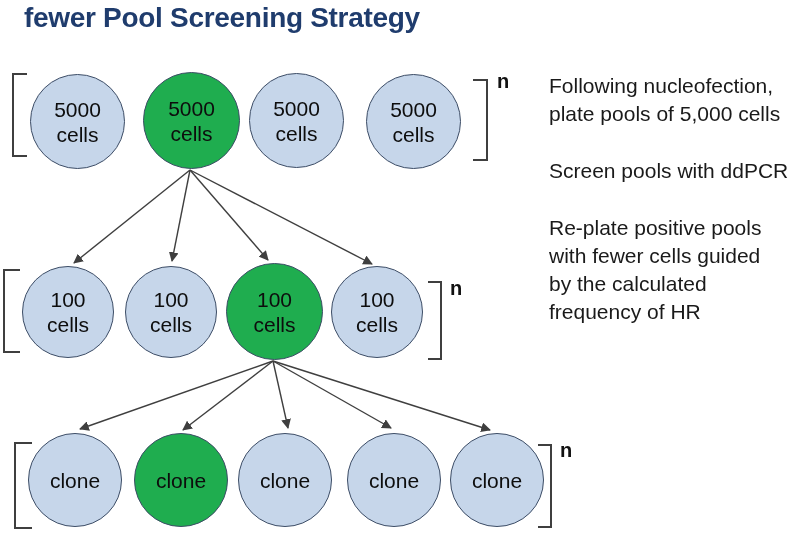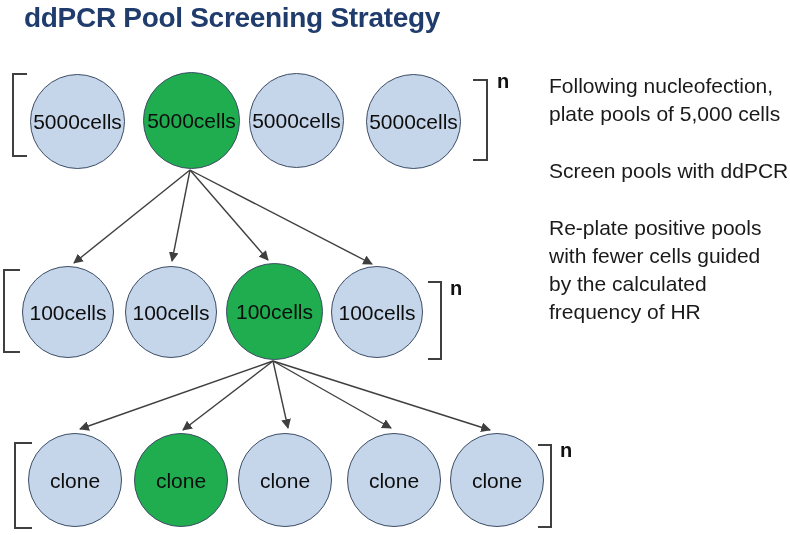--- a/index.html
+++ b/index.html
@@ -8,21 +8,21 @@
     font-family:"Liberation Sans",sans-serif;overflow:hidden;
   }
   .title{
     position:absolute;left:24px;top:2px;margin:0;
     font-size:28px;font-weight:700;letter-spacing:-0.3px;
     color:var(--title-blue,#1f3c6d);
   }
   .pool{
     position:absolute;border-radius:50%;
     border:1.6px solid var(--circle-border,#3d4d66);
-    display:flex;flex-direction:row;align-items:center;justify-content:center;
+    display:flex;flex-direction:column;align-items:center;justify-content:center;
     text-align:center;font-size:21px;line-height:25px;color:#0d0d0d;
     box-sizing:border-box;
   }
   .pool.negative{background:var(--pool-blue,#c6d6ea);}
   .pool.positive{background:var(--positive-green,#1fad4f);}
   .bracket{position:absolute;border:2px solid var(--arrow-gray,#3f3f3f);box-sizing:border-box;}
   .bracket.left{border-right:0;}
   .bracket.right{border-left:0;}
   .n-label{position:absolute;font-size:20px;font-weight:600;color:#111;}
   .arrows{position:absolute;left:0;top:0;pointer-events:none;}
@@ -31,21 +31,21 @@
   .note{
     position:absolute;left:549px;width:245px;
     font-size:21px;line-height:28px;color:var(--note-text,#1a1a1a);
   }
 </style>
 </head>
 <body>
 
 <div class="slide">
 
-  <h1 class="title">ddPCR Pool Screening Strategy</h1>
+  <h1 class="title">fewer Pool Screening Strategy</h1>
 
   <svg class="arrows" width="790" height="535" viewBox="0 0 790 535">
     <defs>
       <marker id="ah" viewBox="0 0 10 10" refX="9" refY="5" markerWidth="7" markerHeight="7" orient="auto">
         <path d="M0,0 L10,5 L0,10 z"></path>
       </marker>
     </defs>
     <line x1="190" y1="170" x2="74" y2="263" marker-end="url(#ah)"></line>
     <line x1="190" y1="170" x2="172" y2="261" marker-end="url(#ah)"></line>
     <line x1="190" y1="170" x2="268" y2="260" marker-end="url(#ah)"></line>

